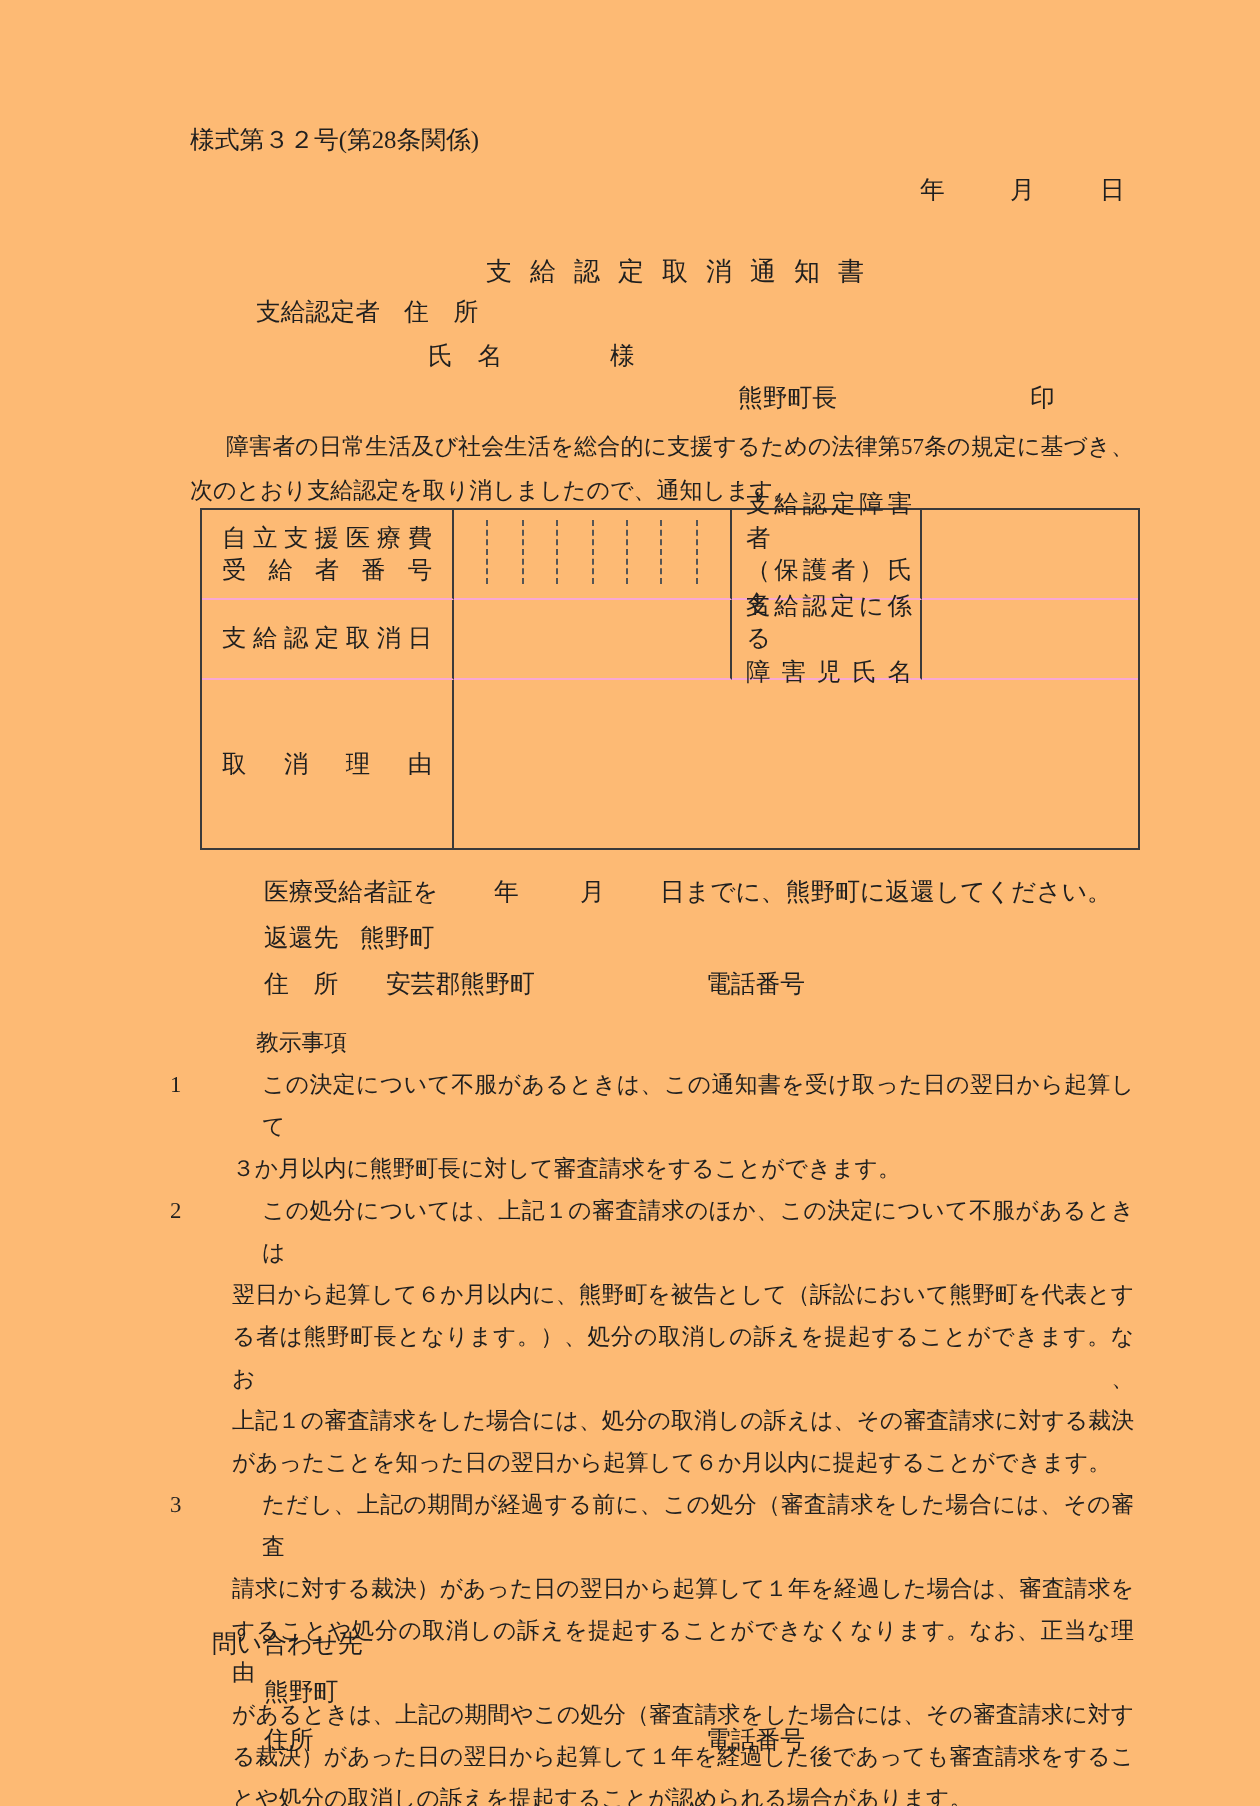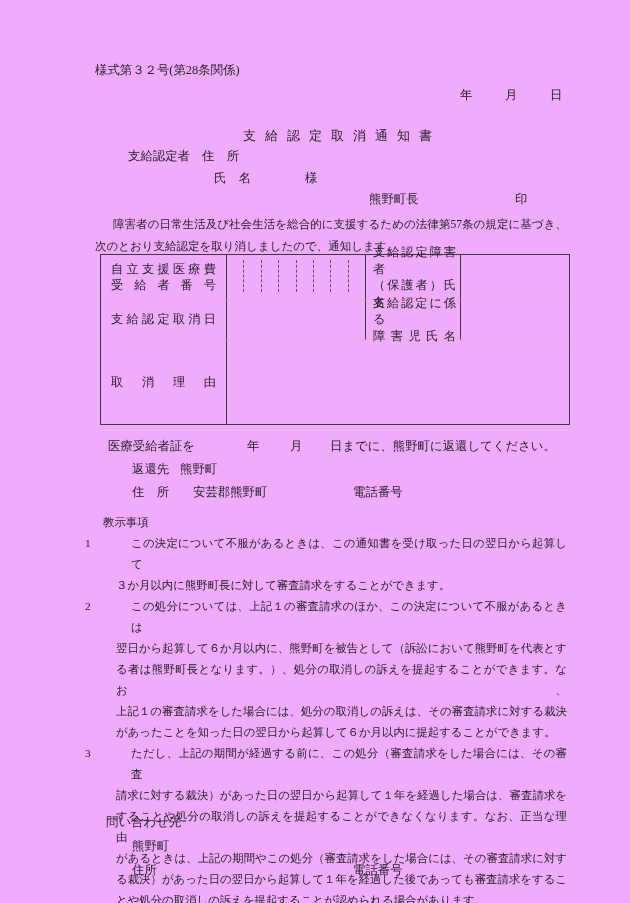--- a/index.html
+++ b/index.html
@@ -1,20 +1,20 @@
 <!DOCTYPE html>
 <html lang="ja"><head>
 <meta charset="utf-8">
 <style>
   html,body{margin:0;padding:0;background:#e8e8e8;}
   .page{
     position:relative;
     width:630px;height:903px;
     margin:0 auto;
-    background:#f0abfc;
+    background:#fdba74;
     color:#1f1f1f;
     font-family:"Liberation Serif","DejaVu Serif",serif;
     overflow:hidden;
   }
   .abs{position:absolute;white-space:nowrap;}
   .fs{font-size:12.4px;line-height:15px;}
   
   .form-number{left:95px;top:63px;}
   .date-line span{position:absolute;top:0;}
   .date-line{left:0;top:88px;width:630px;height:16px;}
@@ -47,28 +47,28 @@
   .jl{text-align:justify;text-align-last:justify;line-height:16.5px;}
   .pad10{padding:0 10px;}
   .pad5{padding:0 4px 0 7px;}
   .dash-cell{flex-direction:row;padding:5px 0 7px 0;display:flex;}
   .slot{flex:1;border-right:1px dashed #555;}
   .slot:last-child{border-right:none;}
   .merged{grid-column:2 / 5;}
   
   .ret-line span{position:absolute;top:0;}
   .ret1{left:0;top:439px;width:630px;height:16px;}
-  .ret1 .p1{left:108px;} .ret1 .py{left:247px;} .ret1 .pm{left:290px;} .ret1 .pd{left:330px;}
+  .ret1 .p1{left:132px;} .ret1 .py{left:247px;} .ret1 .pm{left:290px;} .ret1 .pd{left:330px;}
   .ret2{left:0;top:462px;width:530px;height:16px;}
   .ret2 .p1{left:132px;} .ret2 .p2{left:180px;}
   .ret3{left:0;top:485px;width:630px;height:16px;}
   .ret3 .p1{left:132px;} .ret3 .p2{left:193px;} .ret3 .p3{left:353px;}
   
   .guidance{position:absolute;left:85px;top:512px;width:482px;font-size:11.4px;line-height:21px;}
-  .g-head{margin-left:18px;}
+  .g-head{margin-left:43px;}
   .gi{position:relative;padding-left:31px;}
   .gnum{position:absolute;left:0;top:0;}
   .gl{text-align:justify;text-align-last:justify;}
   .gl.first{margin-left:15px;}
   .gl.last{text-align:left;text-align-last:left;}
   
   .c-head{left:106px;top:815px;}
   .c-name{left:132px;top:839px;}
   .c-line{left:0;top:863px;width:630px;height:16px;}
   .c-line span{position:absolute;top:0;}

